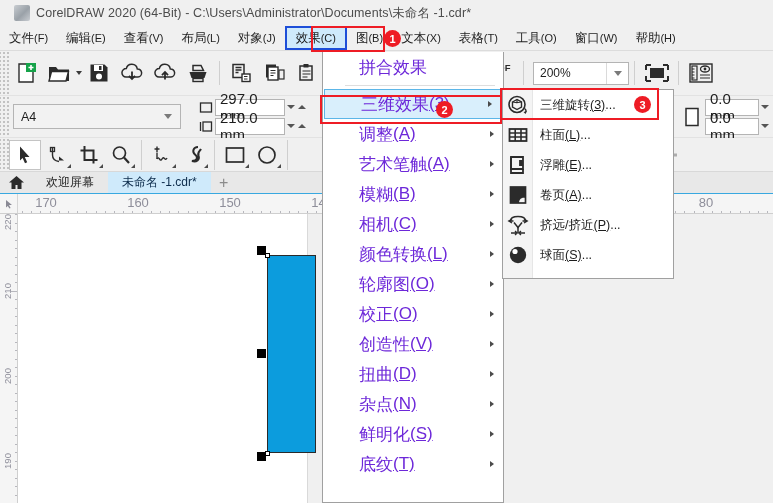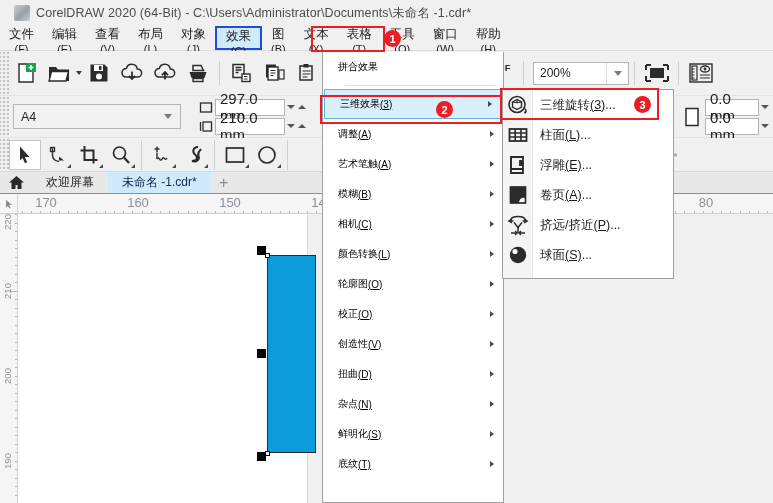--- a/index.html
+++ b/index.html
@@ -28,21 +28,21 @@
   }
 
   
   .menubar {
     position: absolute; left: 0; top: 26px; width: 773px; height: 25px;
     background: #f0f0f0; display: flex; align-items: stretch;
     border-bottom: 1px solid #dcdcdc;
   }
   .menu-item {
     display: flex; align-items: center; padding: 0 9px;
-    font-size: 12.5px; color: #1d1d1d; white-space: nowrap; cursor: default; flex-direction: column;
+    font-size: 12.5px; color: #1d1d1d; white-space: nowrap; cursor: default;
   }
   .menu-item .mn { font-size: 11px; }
   .menu-item.active {
     background: #cfeafb; border: 2px solid #1d4ed8;
   }
 
   
   .toolbar {
     position: absolute; left: 0; top: 51px; width: 773px; height: 45px;
     background: #f0f0f0; display: flex; align-items: center;
@@ -191,21 +191,21 @@
   svg { display: block; }
 
   
   .dropdown {
     position: absolute; left: 322px; top: 52px; width: 182px; height: 451px;
     background: #ffffff; border: 1px solid #a0a0a0;
     border-top: none; z-index: 20;
   }
   .dd-item {
     position: relative; height: 30px; display: flex; align-items: center;
-    padding-left: 15px; font-size: 10px; color: #000000; white-space: nowrap;
+    padding-left: 36px; font-size: 17px; color: #6d28d9; white-space: nowrap;
   }
   .dd-item.hl {
     background: #d9effc; border: 1px solid #5cb6e8;
     margin: 0 1px; height: 30px;
   }
   .dd-sep { height: 1px; background: #dedede; margin: 3px 8px 3px 22px; }
   .sub-arrow {
     position: absolute; right: 9px; top: 50%; transform: translateY(-50%);
     width: 0; height: 0; border-top: 3.5px solid transparent;
     border-bottom: 3.5px solid transparent; border-left: 4.5px solid #4a4a4a;

